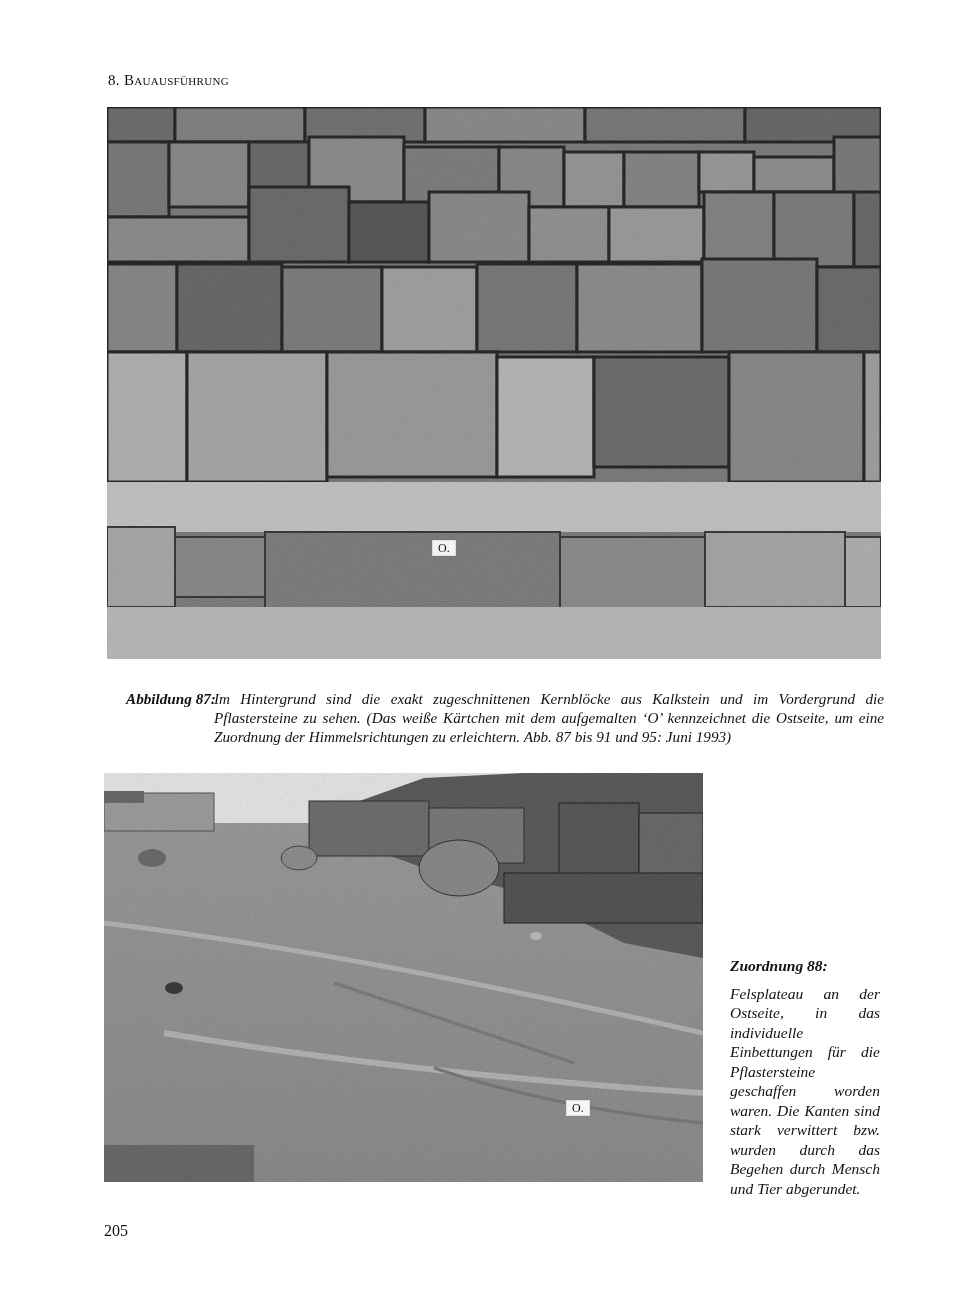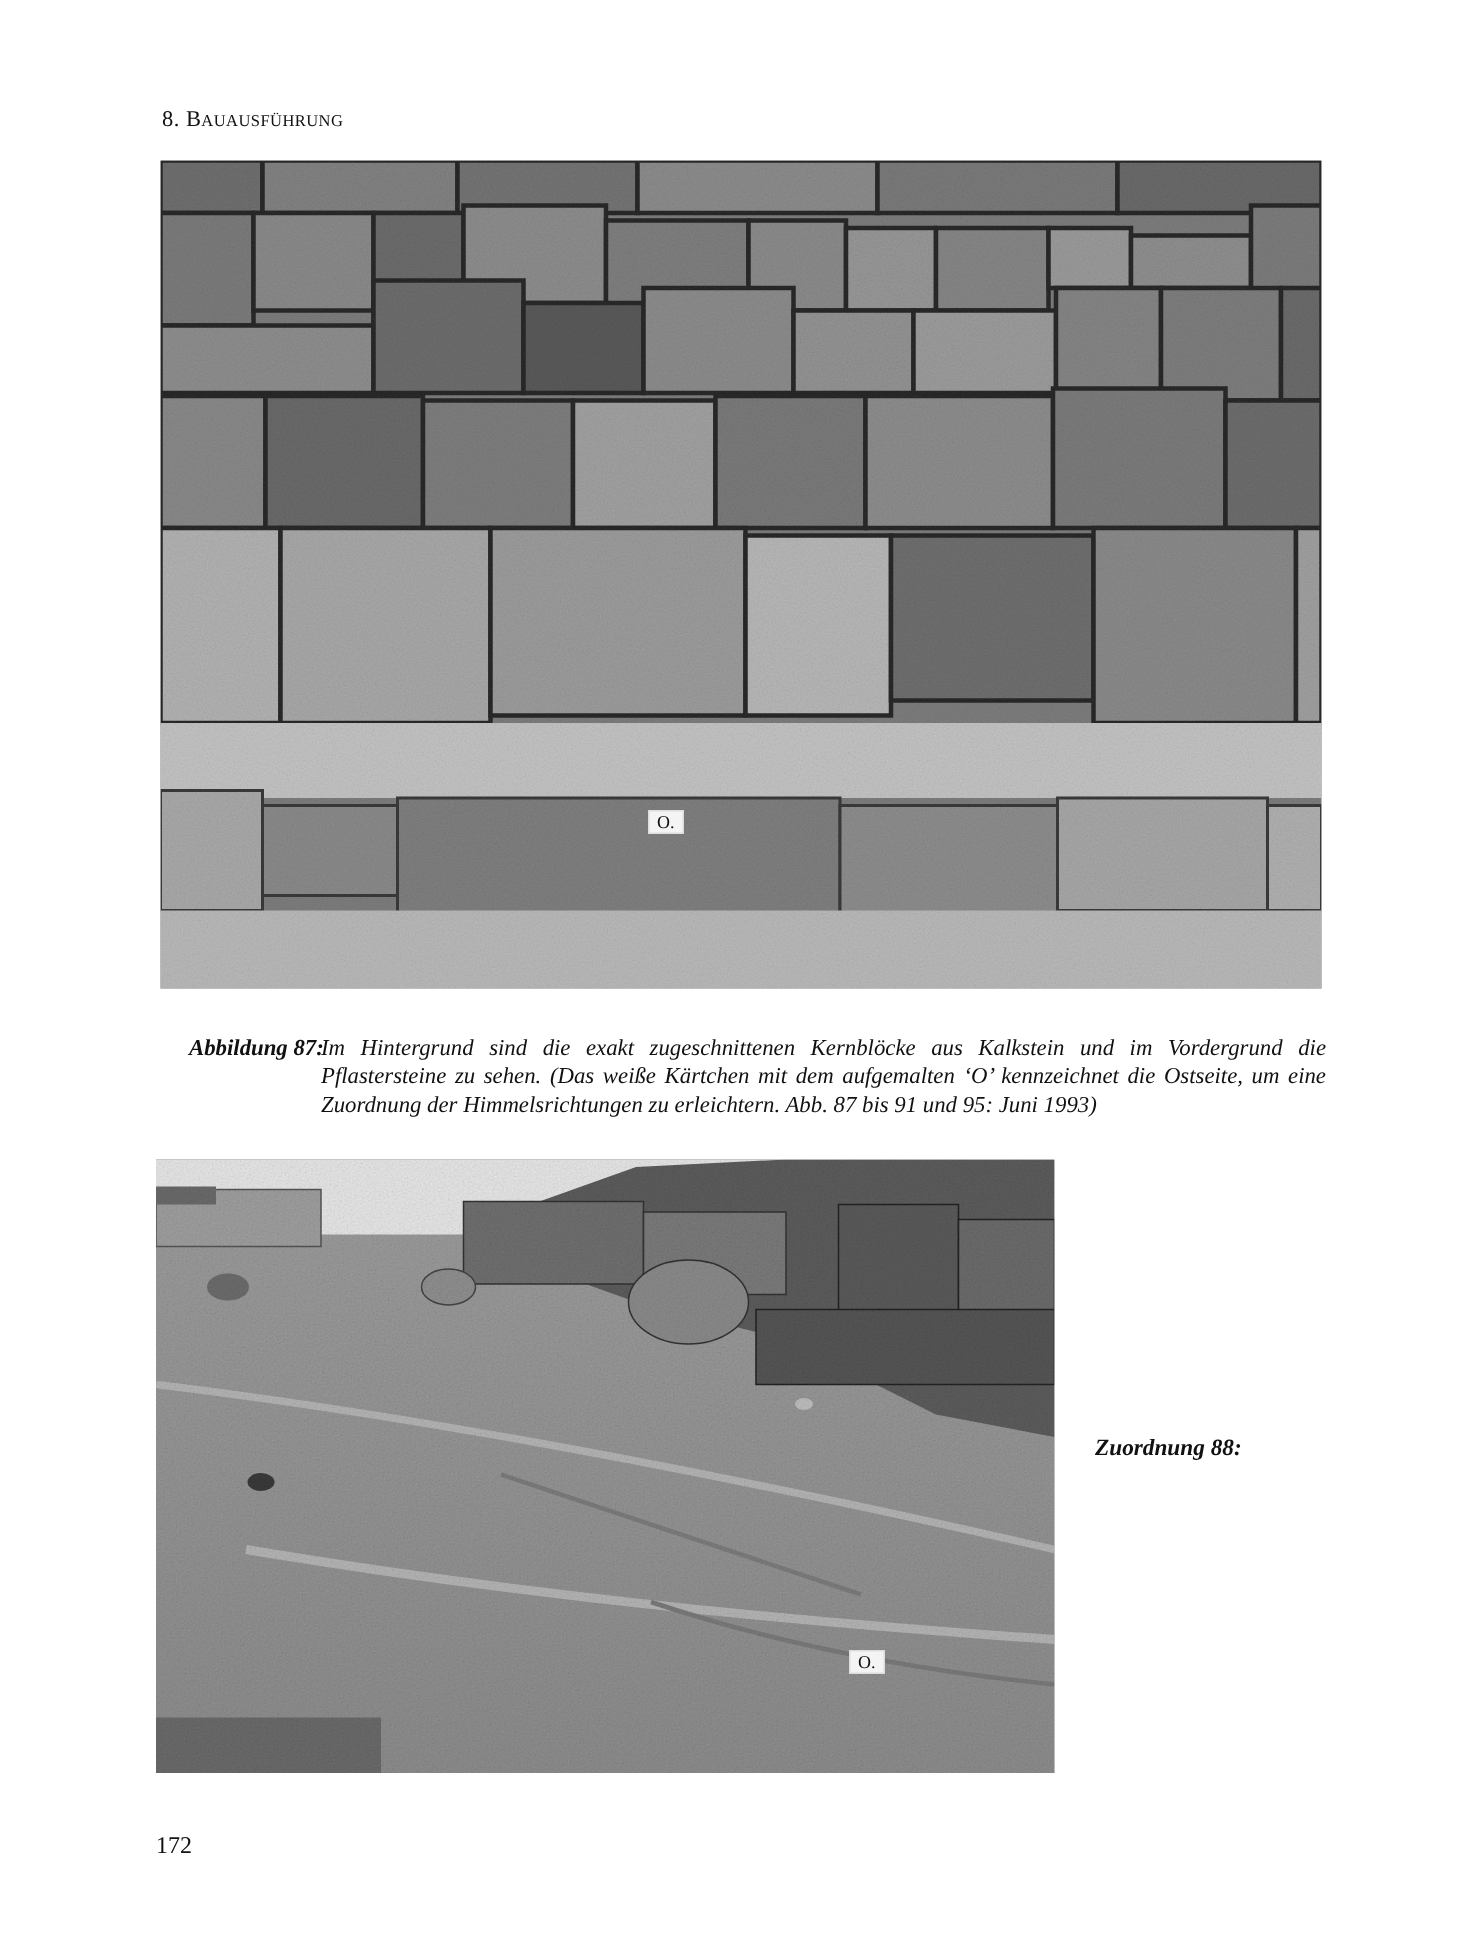--- a/index.html
+++ b/index.html
@@ -163,15 +163,16 @@
       <ellipse cx="70" cy="215" rx="9" ry="6" fill="#3a3a3a"></ellipse>
       <ellipse cx="432" cy="163" rx="6" ry="4" fill="#bdbdbd"></ellipse>
       <rect x="0" y="372" width="150" height="37" fill="#6a6a6a"></rect>
     </g>
   </svg>
   <div class="marker" style="left:462px; top:327px;">O.</div>
 </div>
 
 <div class="cap88">
   <span class="lbl">Zuordnung 88:</span>
+  <span class="txt">Felsplateau an der Ostseite, in das individuelle Einbettungen für die Pflastersteine geschaffen worden waren. Die Kanten sind stark verwittert bzw. wurden durch das Begehen durch Mensch und Tier abgerundet.</span>
 </div>
 
-<div class="page-number">172</div>
+<div class="page-number">205</div>
 
 </body></html>

